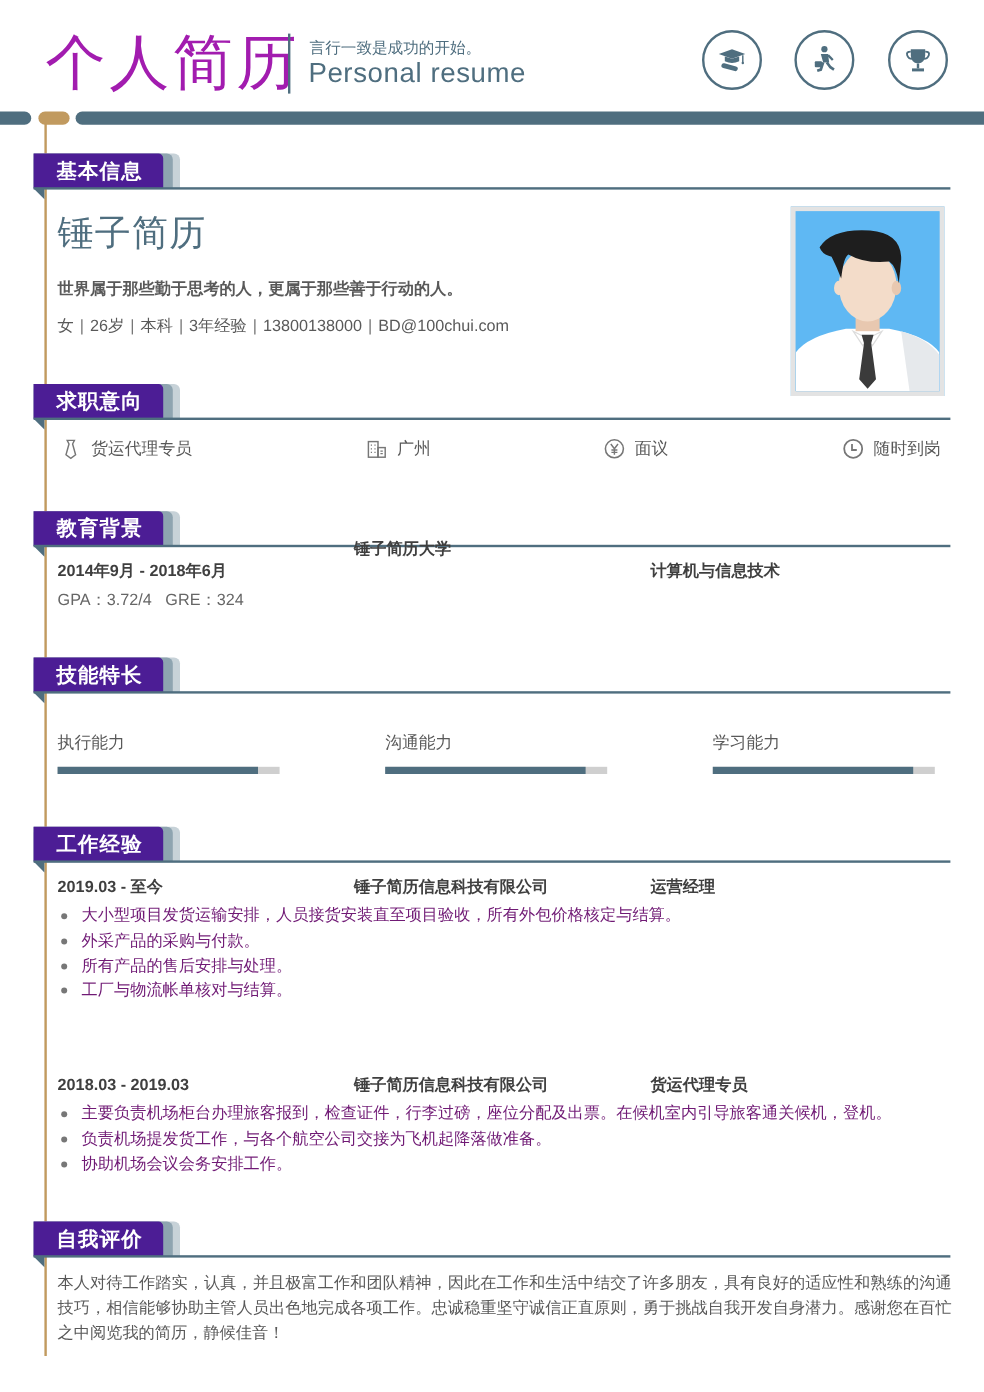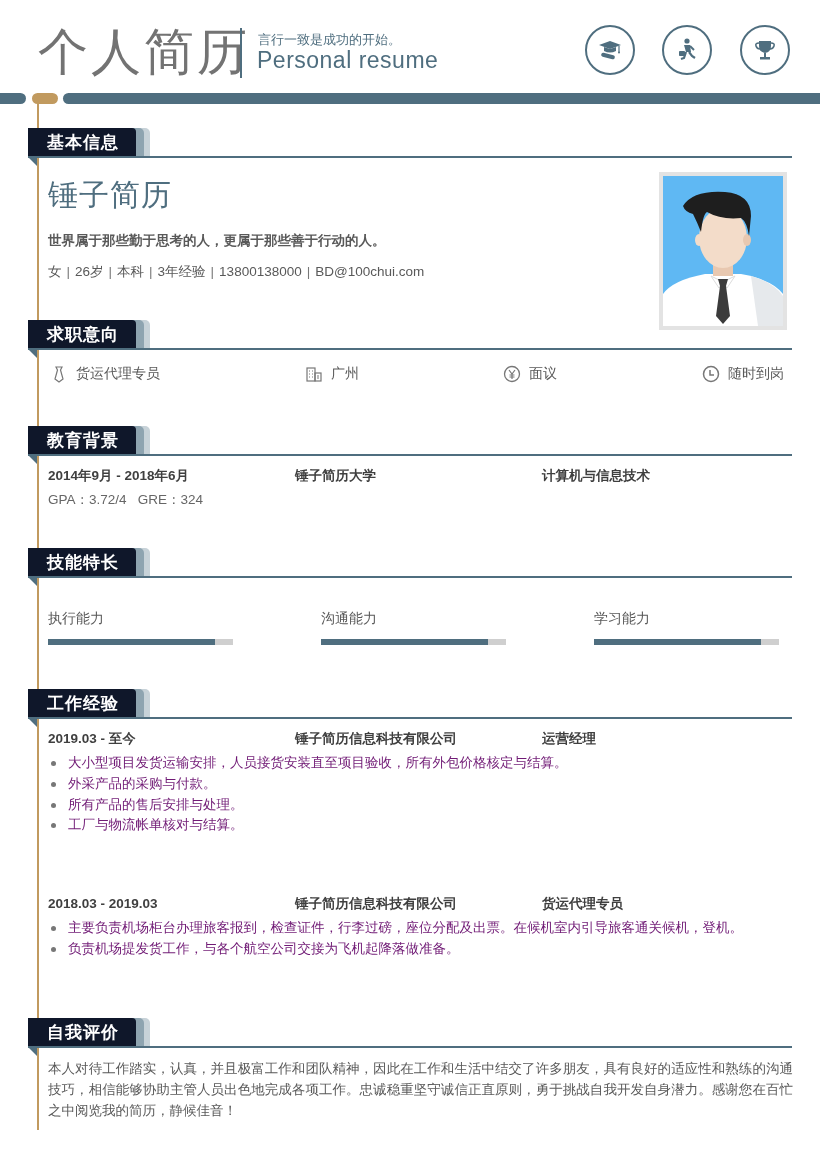--- a/index.html
+++ b/index.html
@@ -1,36 +1,36 @@
 <!DOCTYPE html>
 <html><head>
 <meta charset="utf-8">
 <style>
   * { box-sizing: border-box; margin: 0; padding: 0; }
   html, body { width: 820px; height: 1160px; background: #ffffff; overflow: hidden; }
   body { position: relative; font-family: "Liberation Sans", "DejaVu Sans", sans-serif; color: #595959; }
 
   
-  .title-main { position: absolute; left: 38px; top: 22px; font-size: 50px; color: #737373; letter-spacing: 3px; line-height: 60px; font-weight: normal; }
+  .title-main { position: absolute; left: 38px; top: 22px; font-size: 50px; color: #a21caf; letter-spacing: 3px; line-height: 60px; font-weight: normal; }
   .title-sep { position: absolute; left: 240px; top: 28px; width: 2px; height: 50px; background: #4f6e7f; }
   .title-sub { position: absolute; left: 258px; top: 32px; font-size: 13px; color: #4f6e7f; line-height: 16px; }
   .title-en { position: absolute; left: 257px; top: 46px; font-size: 23px; color: #4f6e7f; line-height: 28px; letter-spacing: 0.5px; }
   .hicon { position: absolute; top: 25px; width: 50px; height: 50px; border: 2px solid #4f6e7f; border-radius: 50%; display: flex; align-items: center; justify-content: center; }
   .hicon svg { width: 28px; height: 28px; }
 
   .bar-left { position: absolute; left: 0; top: 93px; width: 26px; height: 11px; background: #4f6e7f; border-radius: 0 6px 6px 0; }
   .bar-gold { position: absolute; left: 32px; top: 93px; width: 26px; height: 11px; background: #c19a5f; border-radius: 6px; }
   .bar-main { position: absolute; left: 63px; top: 93px; width: 757px; height: 11px; background: #4f6e7f; border-radius: 6px 0 0 6px; }
   .timeline { position: absolute; left: 37px; top: 103px; width: 2px; height: 1027px; background: #c19a5f; }
 
   
   .sec { position: absolute; left: 28px; width: 764px; height: 38px; }
   .sec .tab3 { position: absolute; left: 0; top: 7px; width: 122px; height: 29px; background: #c7d2d8; border-radius: 0 5px 0 0; }
   .sec .tab2 { position: absolute; left: 0; top: 7px; width: 116px; height: 29px; background: #8ea4b0; border-radius: 0 5px 0 0; }
-  .sec .box { position: absolute; left: 0; top: 7px; width: 108px; height: 29px; background: #0f172a; border-radius: 0 4px 0 0; color: #fff; font-weight: bold; font-size: 17px; line-height: 29px; padding-left: 19px; letter-spacing: 1px; }
+  .sec .box { position: absolute; left: 0; top: 7px; width: 108px; height: 29px; background: #4c1d95; border-radius: 0 4px 0 0; color: #fff; font-weight: bold; font-size: 17px; line-height: 29px; padding-left: 19px; letter-spacing: 1px; }
   .sec .fold { position: absolute; left: 0; top: 36px; width: 0; height: 0; border-top: 9px solid #4f6e7f; border-left: 9px solid transparent; }
   .sec .line { position: absolute; left: 0; top: 35px; width: 764px; height: 2px; background: #4f6e7f; }
 
   
   .name { position: absolute; left: 48px; top: 175px; font-size: 30px; color: #4f6e7f; line-height: 40px; letter-spacing: 1px; }
   .motto { position: absolute; left: 48px; top: 232px; font-size: 13.5px; color: #595959; line-height: 18px; font-weight: bold; }
   .facts { position: absolute; left: 48px; top: 263px; font-size: 13.5px; color: #595959; line-height: 18px; display: flex; }
   .facts .sep { margin: 0 5px; color: #777; }
   .photo { position: absolute; left: 659px; top: 172px; width: 128px; height: 158px; border: 4px solid #e3e3e3; background: #5fb8f3; overflow: hidden; }
 
@@ -171,21 +171,21 @@
 </div>
 
 <div class="sec" style="top:419px">
   <div class="tab3"></div>
     <div class="tab2"></div>
   <div class="box">教育背景</div>
   <div class="line"></div>
     <div class="fold"></div>
 </div>
 <div class="bold-row" style="left:48px;top:467px">2014年9月 - 2018年6月</div>
-<div class="bold-row" style="left:295px;top:467px">锤子简历大学</div>
+<div class="bold-row" style="left:295px;top:449px">锤子简历大学</div>
 <div class="bold-row" style="left:542px;top:467px">计算机与信息技术</div>
 <div class="gray-row" style="left:48px;top:491px;white-space:pre">GPA：3.72/4   GRE：324</div>
 
 <div class="sec" style="top:541px">
   <div class="tab3"></div>
     <div class="tab2"></div>
   <div class="box">技能特长</div>
   <div class="line"></div>
     <div class="fold"></div>
 </div>
@@ -217,20 +217,21 @@
   <li>外采产品的采购与付款。</li>
   <li>所有产品的售后安排与处理。</li>
   <li>工厂与物流帐单核对与结算。</li>
 </ul>
 <div class="bold-row" style="left:48px;top:895px">2018.03 - 2019.03</div>
 <div class="bold-row" style="left:295px;top:895px">锤子简历信息科技有限公司</div>
 <div class="bold-row" style="left:542px;top:895px">货运代理专员</div>
 <ul class="bullets" style="top:918px">
   <li>主要负责机场柜台办理旅客报到，检查证件，行李过磅，座位分配及出票。在候机室内引导旅客通关候机，登机。</li>
   <li>负责机场提发货工作，与各个航空公司交接为飞机起降落做准备。</li>
+  <li>协助机场会议会务安排工作。</li>
 </ul>
 
 <div class="sec" style="top:1011px">
   <div class="tab3"></div>
     <div class="tab2"></div>
   <div class="box">自我评价</div>
   <div class="line"></div>
     <div class="fold"></div>
 </div>
 <div class="eval">本人对待工作踏实，认真，并且极富工作和团队精神，因此在工作和生活中结交了许多朋友，具有良好的适应性和熟练的沟通技巧，相信能够协助主管人员出色地完成各项工作。忠诚稳重坚守诚信正直原则，勇于挑战自我开发自身潜力。感谢您在百忙之中阅览我的简历，静候佳音！</div>

